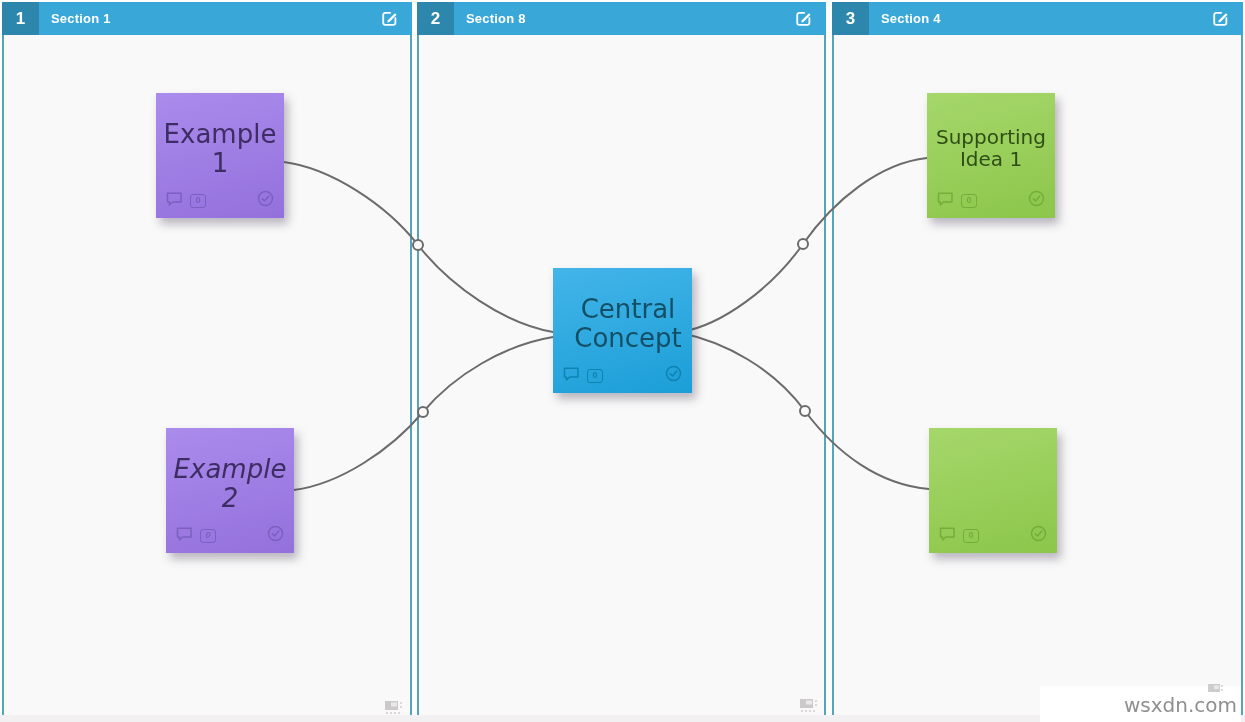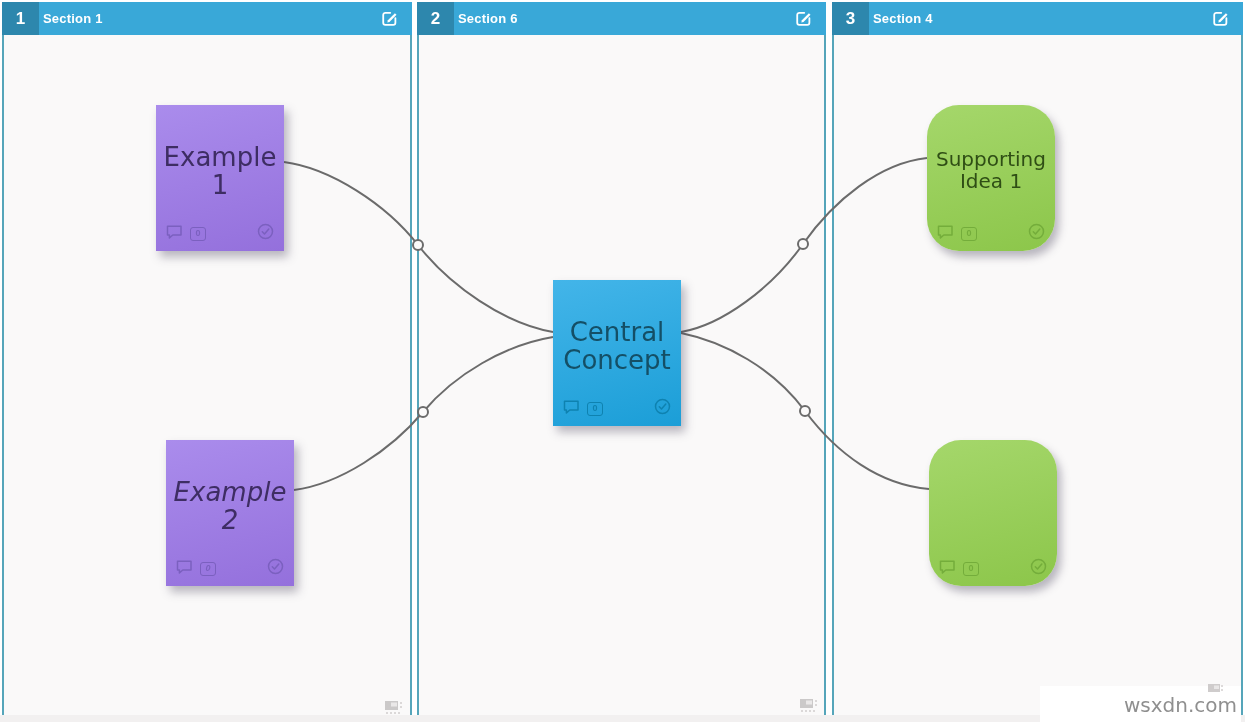--- a/index.html
+++ b/index.html
@@ -9,40 +9,40 @@
 
   
   .section{position:absolute;top:2px;height:714px;background:#faf9f9;
            border-left:2px solid #55a5ba;border-right:2px solid #55a5ba;
            box-sizing:border-box;z-index:0;}
   .section-header{position:relative;margin:0 -2px;height:33px;background:#39a8d8;
                   display:flex;align-items:center;color:#fff;}
   .section-badge{width:37px;height:33px;background:#2d87ad;display:flex;
                  align-items:center;justify-content:center;
                  font-size:17px;font-weight:bold;flex:0 0 auto;}
-  .section-title{padding-left:4px;font-size:13px;font-weight:bold;letter-spacing:.2px;}
+  .section-title{padding-left:12px;font-size:13px;font-weight:bold;letter-spacing:.2px;}
   .section-edit{margin-left:auto;margin-right:13px;width:19px;height:19px;
                 display:flex;align-items:center;justify-content:center;cursor:pointer;}
 
   
   .connectors{position:absolute;left:0;top:0;z-index:2;pointer-events:none;}
   .connectors path{fill:none;stroke:#6b6b6b;stroke-width:2;}
   .connectors circle{fill:#fbfafa;stroke:#6b6b6b;stroke-width:2;}
 
   
-  .note{position:absolute;width:128px;height:146px;z-index:3;
+  .note{position:absolute;width:128px;height:125px;z-index:3;
         box-shadow:4px 6px 9px rgba(60,55,80,0.35);
-        display:flex;align-items:center;justify-content:flex-start;cursor:pointer;margin-top:12px;}
+        display:flex;align-items:center;justify-content:flex-start;cursor:pointer;}
   .note-purple{background:linear-gradient(165deg,#aa8cec 0%,#9470dc 100%);}
   .note-purple .note-text{color:#3e2d63;}
   .note-purple .note-footer{color:#7b60bf;}
-  .note-blue{background:linear-gradient(165deg,#43b5e9 0%,#1b9ed7 100%);}
+  .note-blue{background:linear-gradient(165deg,#43b5e9 0%,#1b9ed7 100%);padding-left:11px;}
   .note-blue .note-text{color:#144f66;}
   .note-blue .note-footer{color:#0e82b0;}
-  .note-green{background:linear-gradient(165deg,#a5d76b 0%,#8cc64a 100%);border-radius:32px;}
+  .note-green{background:linear-gradient(165deg,#a5d76b 0%,#8cc64a 100%);}
   .note-green .note-text{color:#2f4e15;}
   .note-green .note-footer{color:#74ad3b;}
   .note-text{font-family:"DejaVu Sans",sans-serif;text-align:center;line-height:1.08;
              padding:0 4px;margin-top:-14px;}
   .fs-big .note-text{font-size:26px;}
   .fs-small .note-text{font-size:20px;}
   .note-footer{position:absolute;left:10px;right:10px;bottom:7px;
                display:flex;align-items:center;gap:7px;}
   .count-badge{min-width:12px;height:12px;border:1.5px solid currentColor;border-radius:3px;
                font-size:9px;font-weight:bold;display:flex;align-items:center;
@@ -73,21 +73,21 @@
           <path d="M16.2 9.6 V14.6 a2.2 2.2 0 0 1 -2.2 2.2 H5.6 a2.2 2.2 0 0 1 -2.2 -2.2 V6.2 a2.2 2.2 0 0 1 2.2 -2.2 H10.8" fill="none" stroke="#ffffff" stroke-width="1.9" stroke-linecap="round"></path>
           <path d="M8.3 11.9 L15.7 4.4 l1.7 1.7 L10 13.6 l-2.3 0.6 z" fill="#ffffff"></path>
         </svg>
       </span>
     </div>
   </div>
 
   <div class="section" style="left:417px;width:409px;">
     <div class="section-header">
       <div class="section-badge">2</div>
-      <div class="section-title">Section 6</div>
+      <div class="section-title">Section 8</div>
       <span class="section-edit">
         <svg width="19" height="19" viewBox="0 0 20 20">
           <path d="M16.2 9.6 V14.6 a2.2 2.2 0 0 1 -2.2 2.2 H5.6 a2.2 2.2 0 0 1 -2.2 -2.2 V6.2 a2.2 2.2 0 0 1 2.2 -2.2 H10.8" fill="none" stroke="#ffffff" stroke-width="1.9" stroke-linecap="round"></path>
           <path d="M8.3 11.9 L15.7 4.4 l1.7 1.7 L10 13.6 l-2.3 0.6 z" fill="#ffffff"></path>
         </svg>
       </span>
     </div>
   </div>
 
   <div class="section" style="left:832px;width:411px;">

